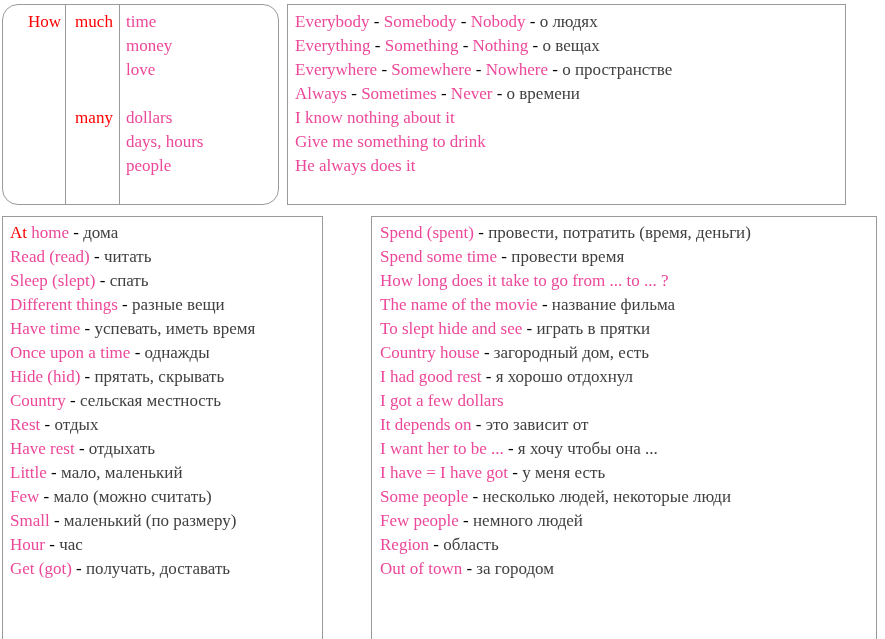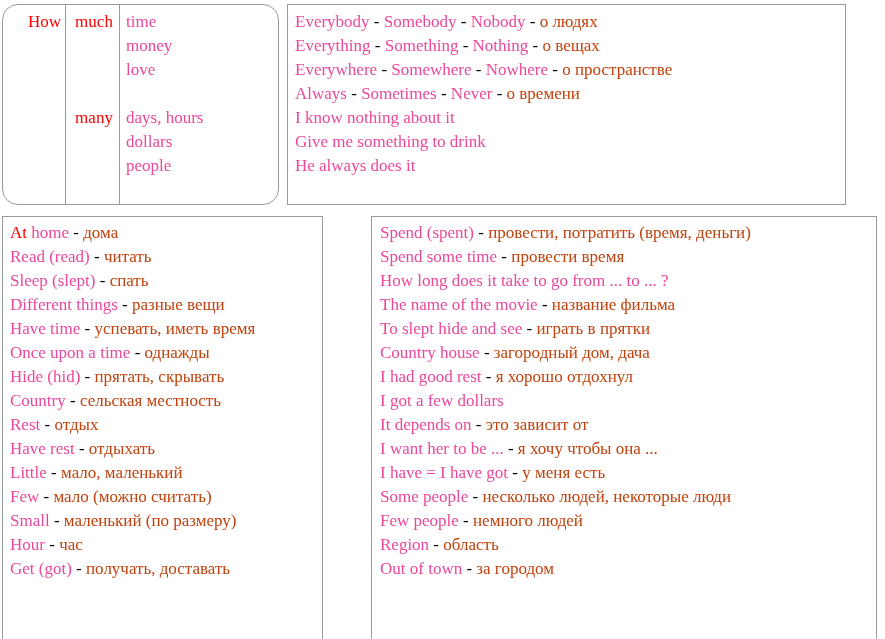--- a/index.html
+++ b/index.html
@@ -81,21 +81,21 @@
   }
   #tbl-vocab-right .body { padding: 4px 5px 4px 8px; }
 
   .line {
     line-height: 24px;
     white-space: nowrap;
     font-size: 17px;
   }
   .en  { color: #ec4899; }
   .red { color: #ff0000; }
-  .ru  { color: #c2410c; }
+  .ru  { color: #404040; }
   .sep { color: #000000; }
 </style>
 </head>
 <body>
 
 <div class="page">
 
   <div class="tbl" id="tbl-quantifiers">
     <div class="cellgrid">
       <div class="col col-q1">
@@ -106,22 +106,22 @@
         <div class="qgap"></div>
         <div class="qgap"></div>
         <div class="qgap"></div>
         <div class="qline red">many</div>
       </div>
       <div class="col col-q3">
         <div class="qline en">time</div>
         <div class="qline en">money</div>
         <div class="qline en">love</div>
         <div class="qgap"></div>
+        <div class="qline en">dollars</div>
         <div class="qline en">days, hours</div>
-        <div class="qline en">dollars</div>
         <div class="qline en">people</div>
       </div>
     </div>
   </div>
 
   <div class="tbl" id="tbl-indefinites">
     <div class="body">
 
       <div class="line">
         <span class="en">Everybody</span>
@@ -294,21 +294,21 @@
 
       <div class="line">
         <span class="en">To slept hide and see</span>
         <span class="sep">-</span>
         <span class="ru">играть в прятки</span>
       </div>
 
       <div class="line">
         <span class="en">Country house</span>
         <span class="sep">-</span>
-        <span class="ru">загородный дом, дача</span>
+        <span class="ru">загородный дом, есть</span>
       </div>
 
       <div class="line">
         <span class="en">I had good rest</span>
         <span class="sep">-</span>
         <span class="ru">я хорошо отдохнул</span>
       </div>
 
       <div class="line">
         <span class="en">I got a few dollars</span>

